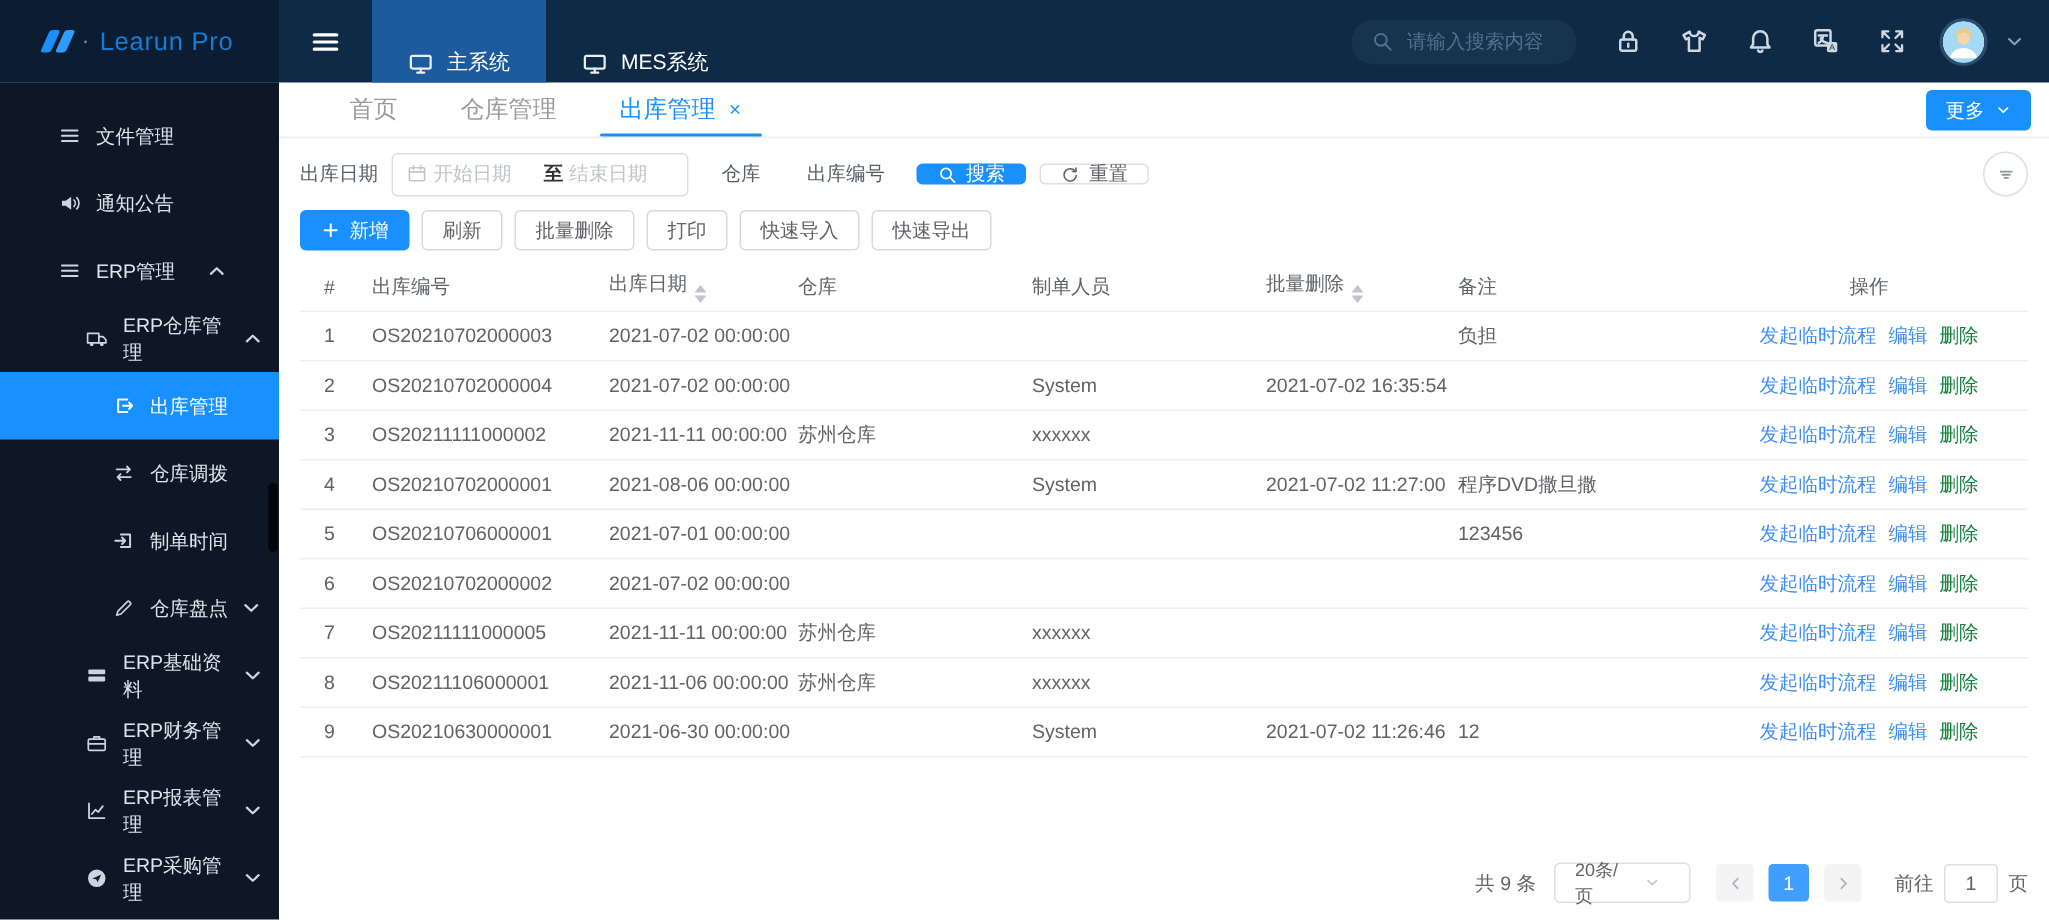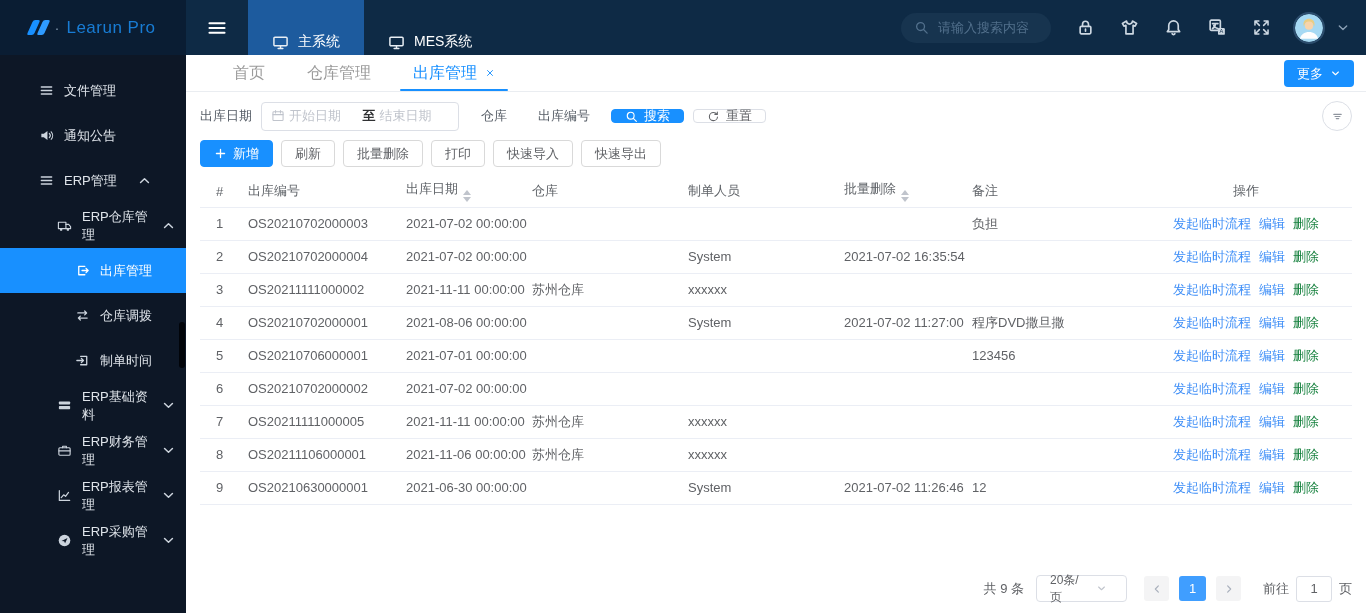--- a/index.html
+++ b/index.html
@@ -260,20 +260,33 @@
         <span>仓库调拨</span>
       </div>
       <div class="side-item lvl3">
         <span class="icn">
           <svg viewBox="0 0 16 16" width="1em" height="1em" fill="none" stroke="currentColor" stroke-width="1.4" stroke-linecap="round" stroke-linejoin="round">
             <path d="M6 3.5h6.5v9H6M2 8h7M6.8 5.7L9 8 6.8 10.3"></path>
           </svg>
         </span>
         <span>制单时间</span>
       </div>
+      <div class="side-item lvl3">
+        <span class="icn">
+          <svg viewBox="0 0 16 16" width="1em" height="1em" fill="none" stroke="currentColor" stroke-width="1.2" stroke-linecap="round" stroke-linejoin="round">
+            <path d="M3 13l.9-3 6.7-6.7a1 1 0 011.4 0l.7.7a1 1 0 010 1.4L6 12.1 3 13z"></path>
+          </svg>
+        </span>
+        <span>仓库盘点</span>
+        <span class="side-chev icn">
+          <svg viewBox="0 0 16 16" width="1em" height="1em" fill="none" stroke="currentColor" stroke-width="1.6" stroke-linecap="round" stroke-linejoin="round">
+            <path d="M3.8 5.8L8 9.8l4.2-4"></path>
+          </svg>
+        </span>
+      </div>
       <div class="side-item lvl2">
         <span class="icn">
           <svg viewBox="0 0 16 16" width="1em" height="1em" fill="none" stroke="currentColor" stroke-width="1.4" stroke-linecap="round" stroke-linejoin="round">
             <rect x="2" y="3.6" width="12" height="3.4" rx="0.8" fill="currentColor" stroke="none"></rect>
             <rect x="2" y="8.6" width="12" height="3.4" rx="0.8" fill="currentColor" stroke="none"></rect>
           </svg>
         </span>
         <span>ERP基础资料</span>
         <span class="side-chev icn">
           <svg viewBox="0 0 16 16" width="1em" height="1em" fill="none" stroke="currentColor" stroke-width="1.6" stroke-linecap="round" stroke-linejoin="round">

